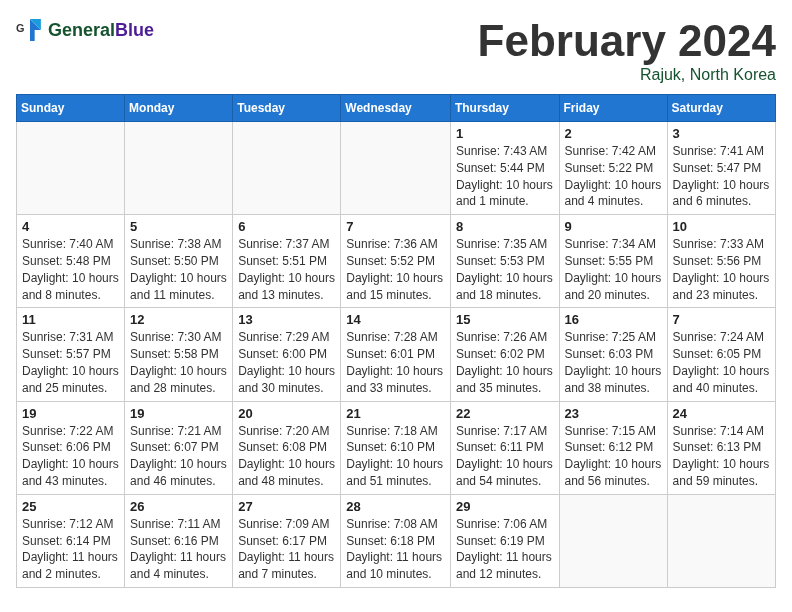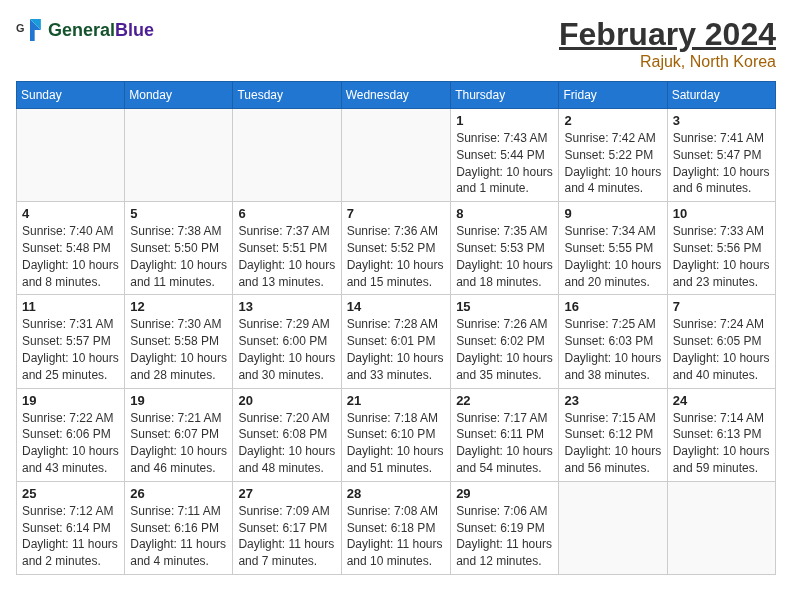--- a/index.html
+++ b/index.html
@@ -32,40 +32,39 @@
       color: #4c1d95;
     }
     .logo-icon {
       width: 28px;
       height: 28px;
     }
     .title-block {
       text-align: right;
     }
     .month-title {
-      font-size: 32px;
+      font-size: 44px;
       font-weight: bold;
       color: #333;
-      text-decoration: underline;
     }
     .location-title {
       font-size: 16px;
-      color: #a16207;
+      color: #14532d;
     }
     .calendar {
       width: 100%;
       border-collapse: collapse;
       border: 1px solid #ccc;
     }
     .calendar th {
       background: #2176d2;
       color: #fff;
       padding: 6px 4px;
       font-size: 12px;
-      font-weight: normal;
+      font-weight: bold;
       border: 1px solid #1a5faa;
       text-align: left;
     }
     .calendar td {
       vertical-align: top;
       border: 1px solid #ccc;
       padding: 4px 5px;
       width: 113px;
       min-height: 80px;
       font-size: 10px;

